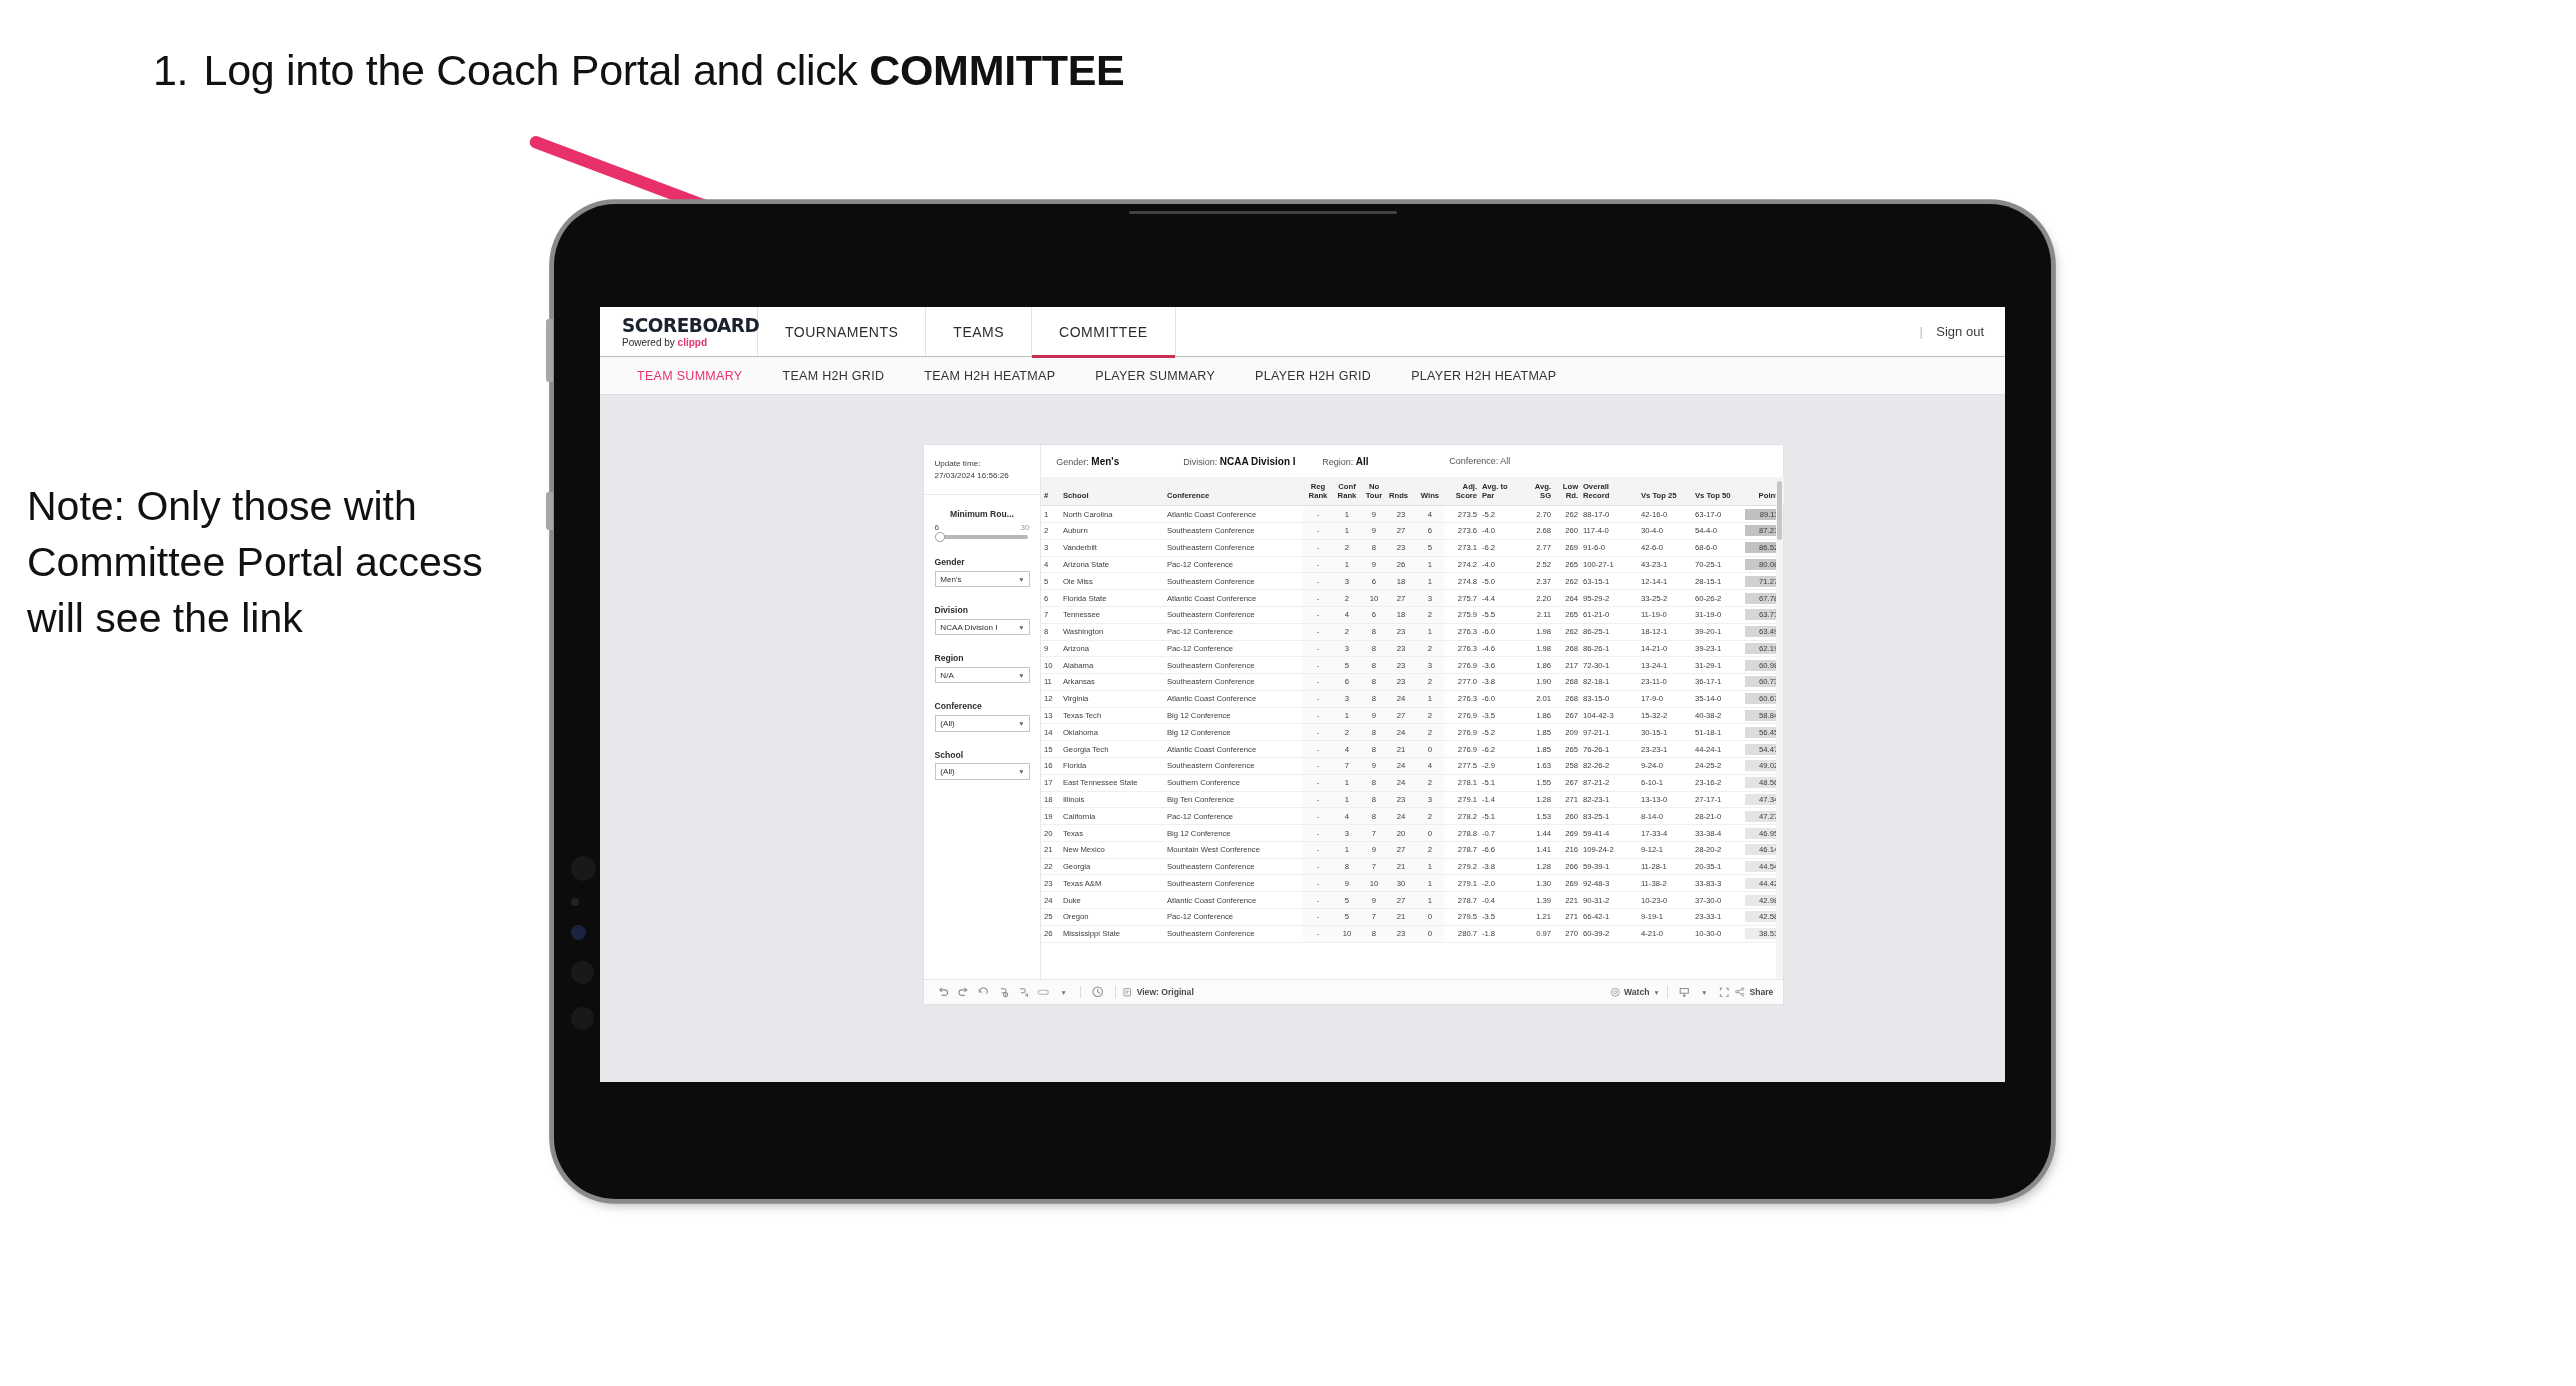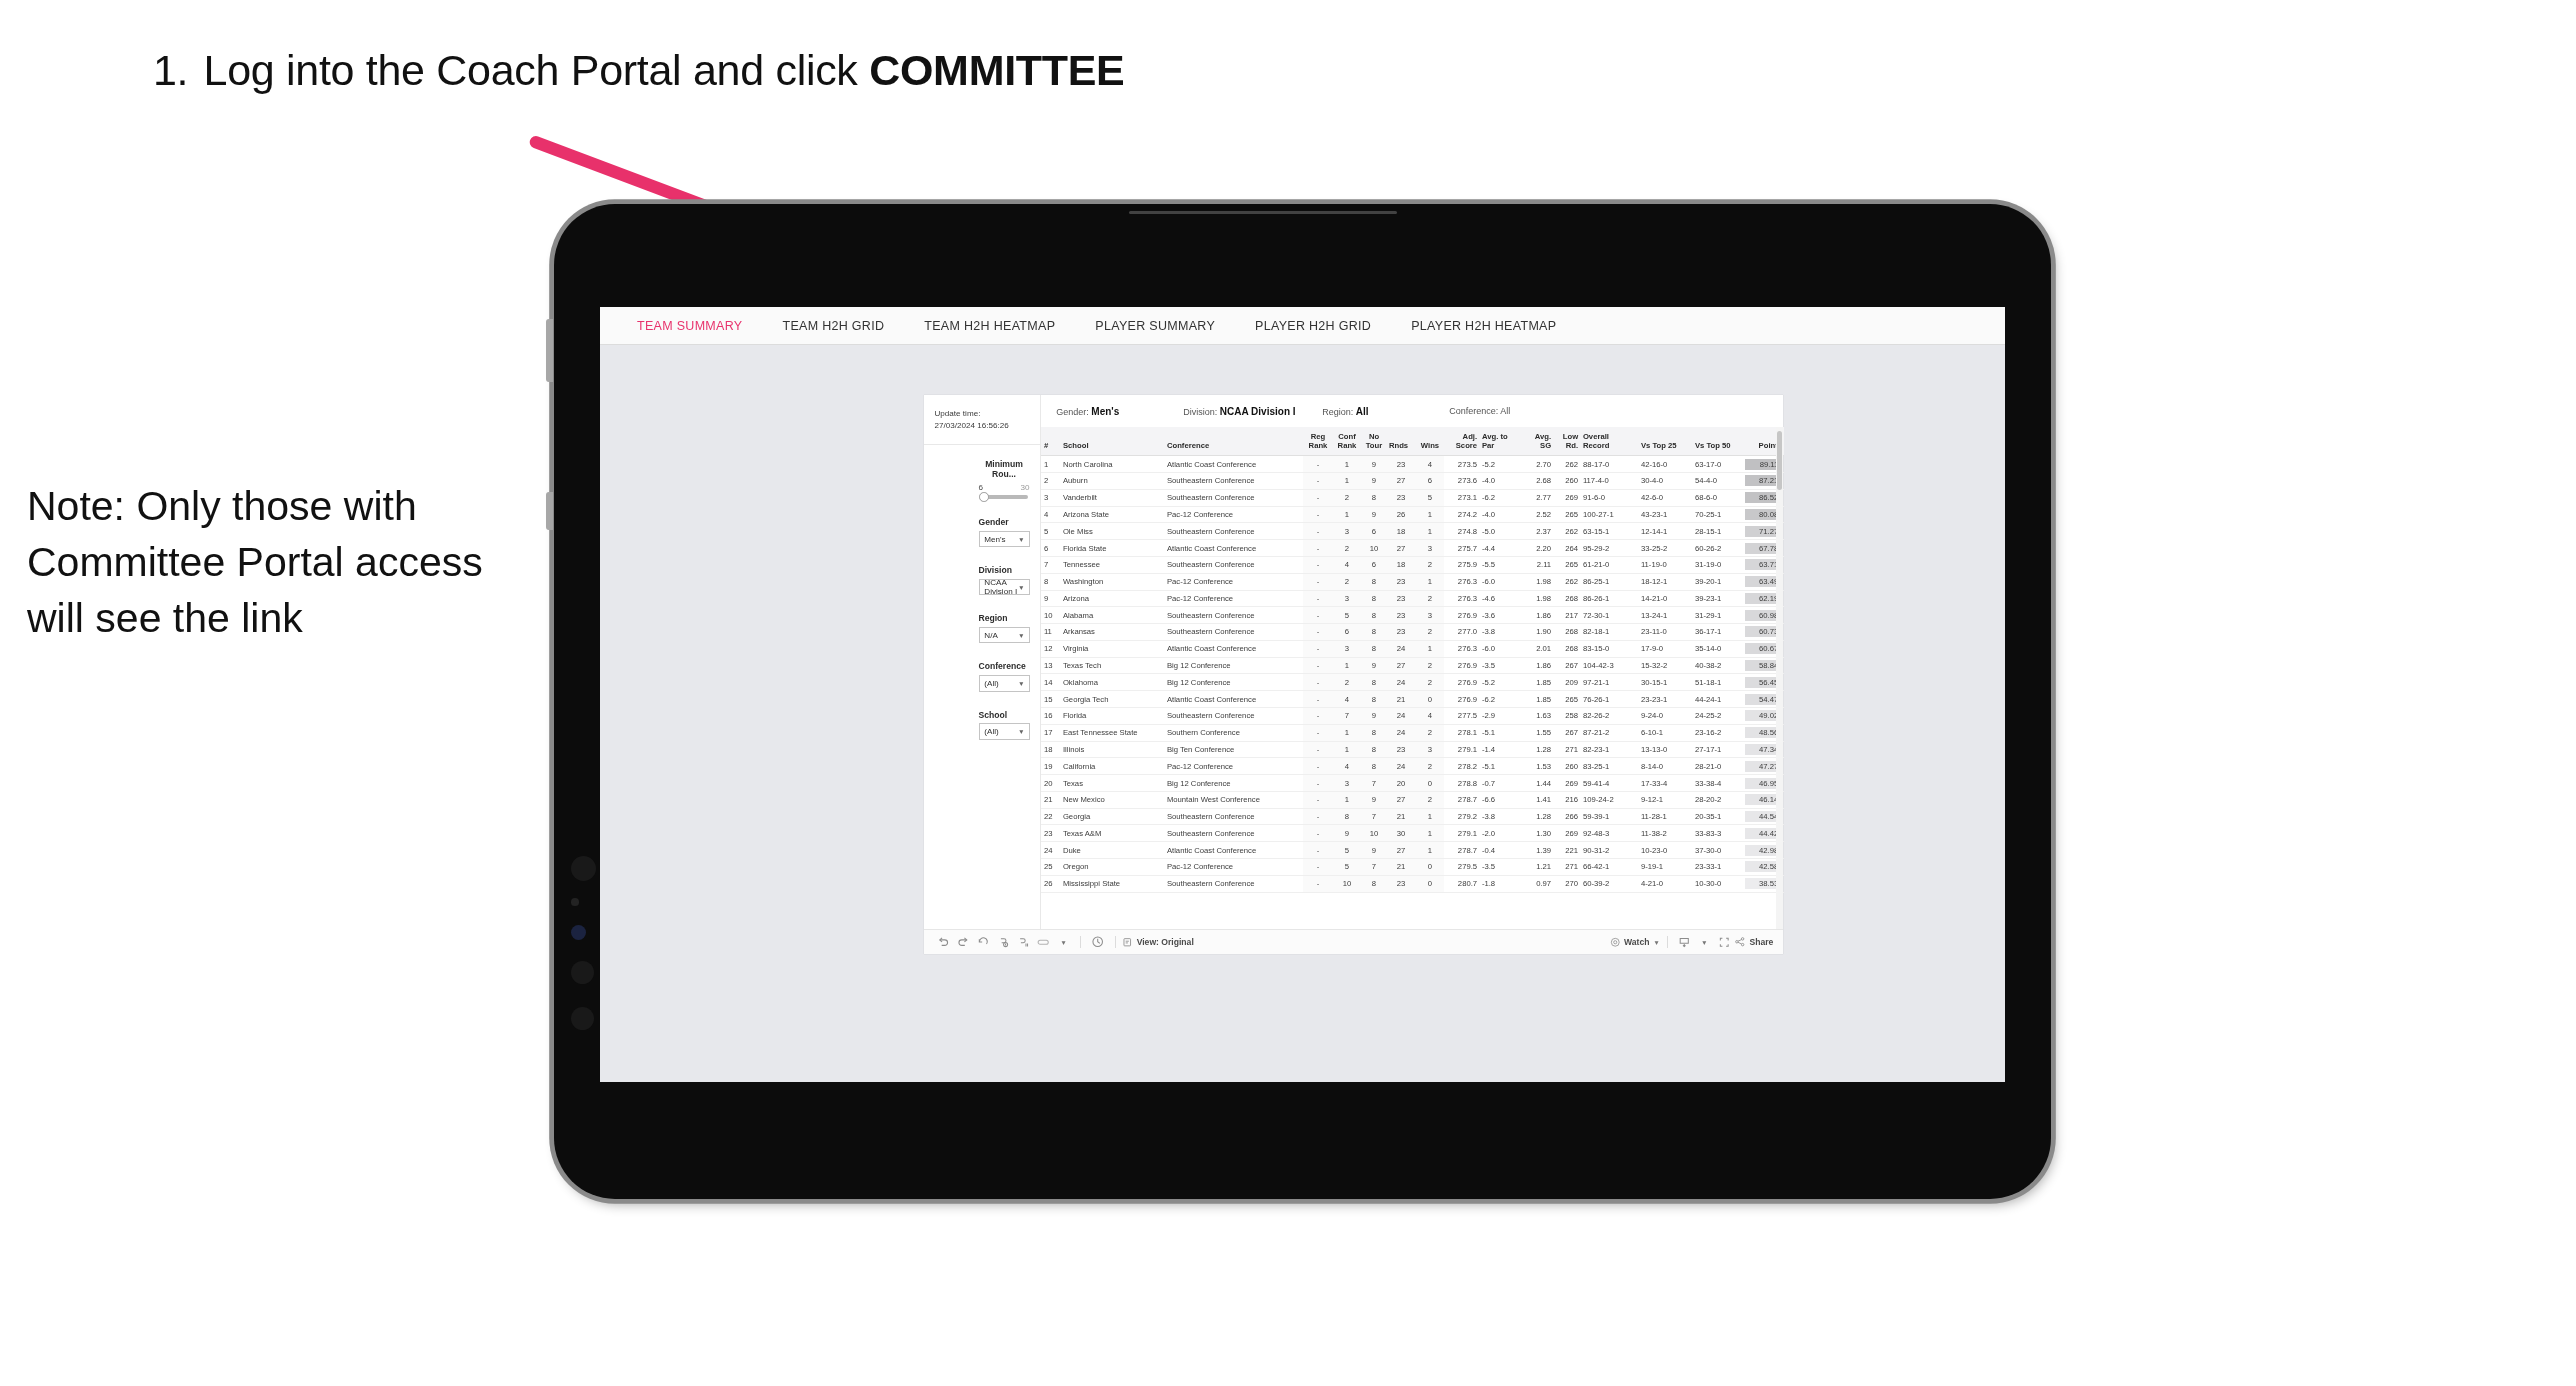--- a/index.html
+++ b/index.html
@@ -114,21 +114,21 @@
     box-shadow: 0 0 1px rgba(0,0,0,.18);
   }
   .viz-body { display: flex; flex: 1; min-height: 0; }
 
   
   .side { width: 117px; border-right: 1px solid #e8e8e8; padding: 0; }
   .side-update {
     padding: 13.4px 9.6px 12.5px 10.5px; font-size: 8.1px; color: #3b3b3b;
     line-height: 1.45; border-bottom: 1px solid #e8e8e8;
   }
-  .side-ctrls { padding: 13.4px 10.5px 0 10.5px; margin-left: 44px; }
+  .side-ctrls { padding: 13.4px 10.5px 0 10.5px; }
   .ctrl { margin-bottom: 18px; }
   .ctrl-title { font-size: 8.6px; font-weight: bold; color: #2d2d2d; margin-bottom: 3.8px; }
   .ctrl-title.center { text-align: center; }
   .slider-lbls {
     display: flex; justify-content: space-between;
     font-size: 8.1px; color: #4a4a4a; margin-bottom: 2.9px;
   }
   .slider-lbls .hi { color: #9a9a9a; }
   .slider-track {
     position: relative; height: 3.8px; background: #b9b9b9; border-radius: 1.9px;
@@ -234,20 +234,35 @@
     <div class="btn-vol v1"></div>
     <div class="btn-vol v2"></div>
     <div class="cam-dot d1"></div>
     <div class="cam-dot d2"></div>
     <div class="cam-dot d3"></div>
     <div class="cam-dot d4"></div>
     <div class="cam-dot d5"></div>
 
     <div class="tablet-inner">
 
+      <div class="app-header">
+        <div class="logo-box">
+          <div class="logo-main">SCOREBOARD</div>
+          <div class="logo-sub"><span>Powered by </span><span class="brand">clippd</span></div>
+        </div>
+        <div class="nav-top">
+          <div class="nav-top-item">TOURNAMENTS</div>
+          <div class="nav-top-item">TEAMS</div>
+          <div class="nav-top-item active">COMMITTEE</div>
+        </div>
+        <div class="header-right">
+          <span class="sep-pipe">|</span>
+          <span class="signout">Sign out</span>
+        </div>
+      </div>
 
       <div class="sub-nav">
         <div class="sub-nav-item active">TEAM SUMMARY</div>
         <div class="sub-nav-item">TEAM H2H GRID</div>
         <div class="sub-nav-item">TEAM H2H HEATMAP</div>
         <div class="sub-nav-item">PLAYER SUMMARY</div>
         <div class="sub-nav-item">PLAYER H2H GRID</div>
         <div class="sub-nav-item">PLAYER H2H HEATMAP</div>
       </div>
 

